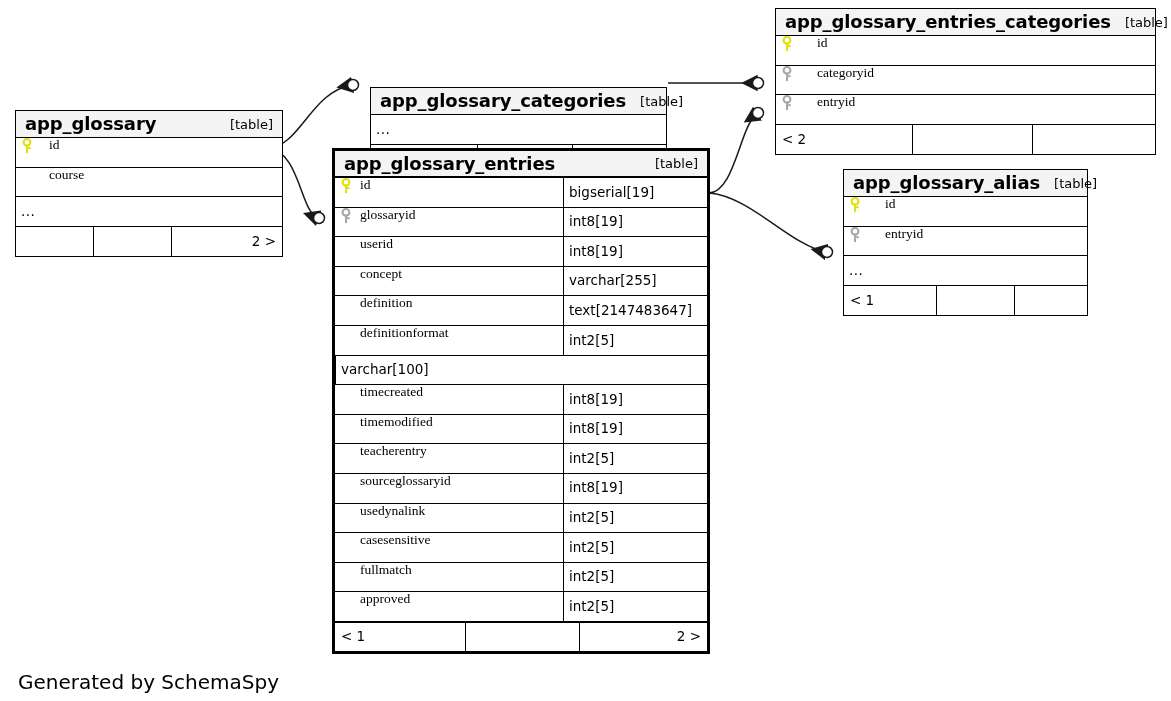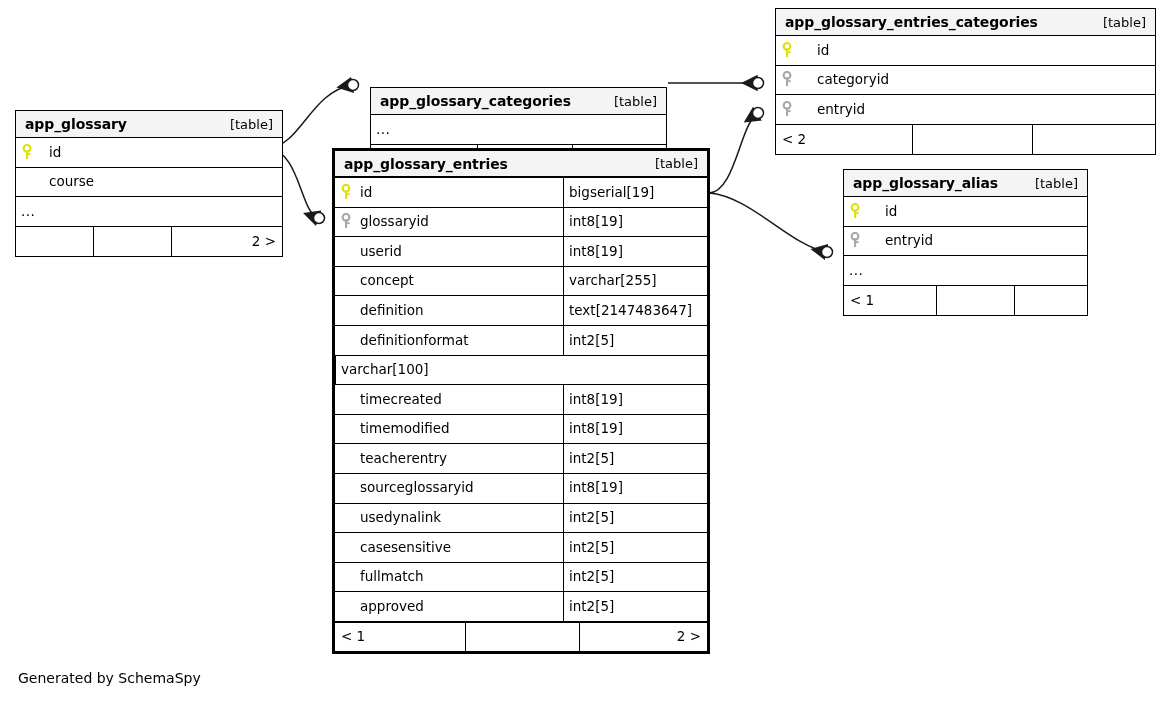--- a/index.html
+++ b/index.html
@@ -51,21 +51,21 @@
     background: #f4f4f4;
     border-bottom: 1.6px solid #000000;
     box-sizing: border-box;
     padding: 0 9px;
     height: 27px;
   }
   .focal .tbl-title { border-bottom-width: 2.4px; }
 
   .tbl-name {
     font-weight: bold;
-    font-size: 14px;
+    font-size: 18px;
     letter-spacing: -0.1px;
     white-space: nowrap;
   }
   .tbl-kind {
     font-size: 13px;
     font-weight: normal;
     color: #000;
     white-space: nowrap;
     padding-left: 14px;
   }
@@ -76,25 +76,26 @@
     align-items: stretch;
     height: 29.6px;
     border-bottom: 1.4px solid #000000;
     box-sizing: border-box;
   }
   .col-row:last-of-type { border-bottom: none; }
 
   .col-name {
     flex: 1 1 auto;
     display: flex;
-    align-items: center;
+    align-items: flex-start;
     padding-left: 6px;
     box-sizing: border-box;
     white-space: nowrap;
     overflow: hidden;
+    font-family: Liberation Serif, serif;
   }
   .col-type {
     flex: 0 0 auto;
     display: flex;
     align-items: center;
     padding-left: 5px;
     padding-right: 4px;
     border-left: 1.4px solid #000000;
     box-sizing: border-box;
     white-space: nowrap;
@@ -150,21 +151,21 @@
 
   
   .indent-1 .col-label { padding-left: 10px; }
   .indent-2 .col-label { padding-left: 18px; }
 
   
   #credit {
     position: absolute;
     left: 18px;
     top: 670px;
-    font-size: 14px;
+    font-size: 20px;
     white-space: nowrap;
   }
 </style>
 </head>
 <body>
 
 <div id="canvas">
 
   <svg id="edges" viewBox="0 0 1171 701" width="1171" height="701">
     <defs>

